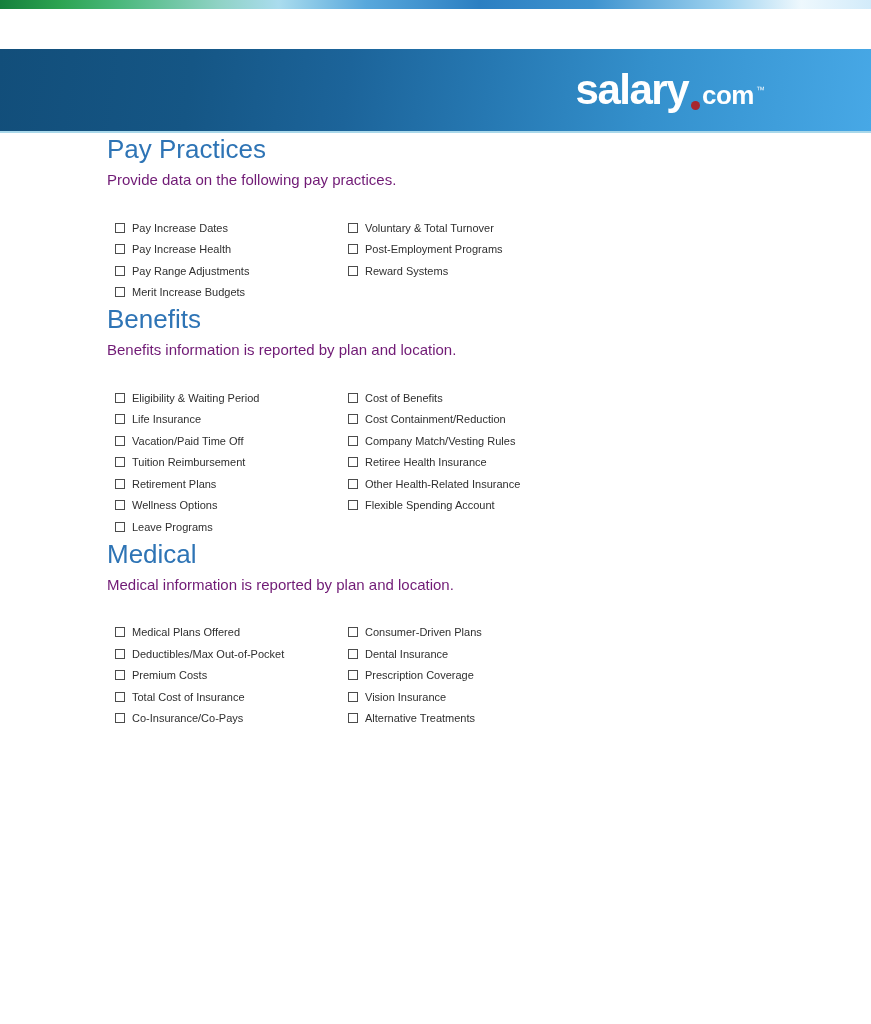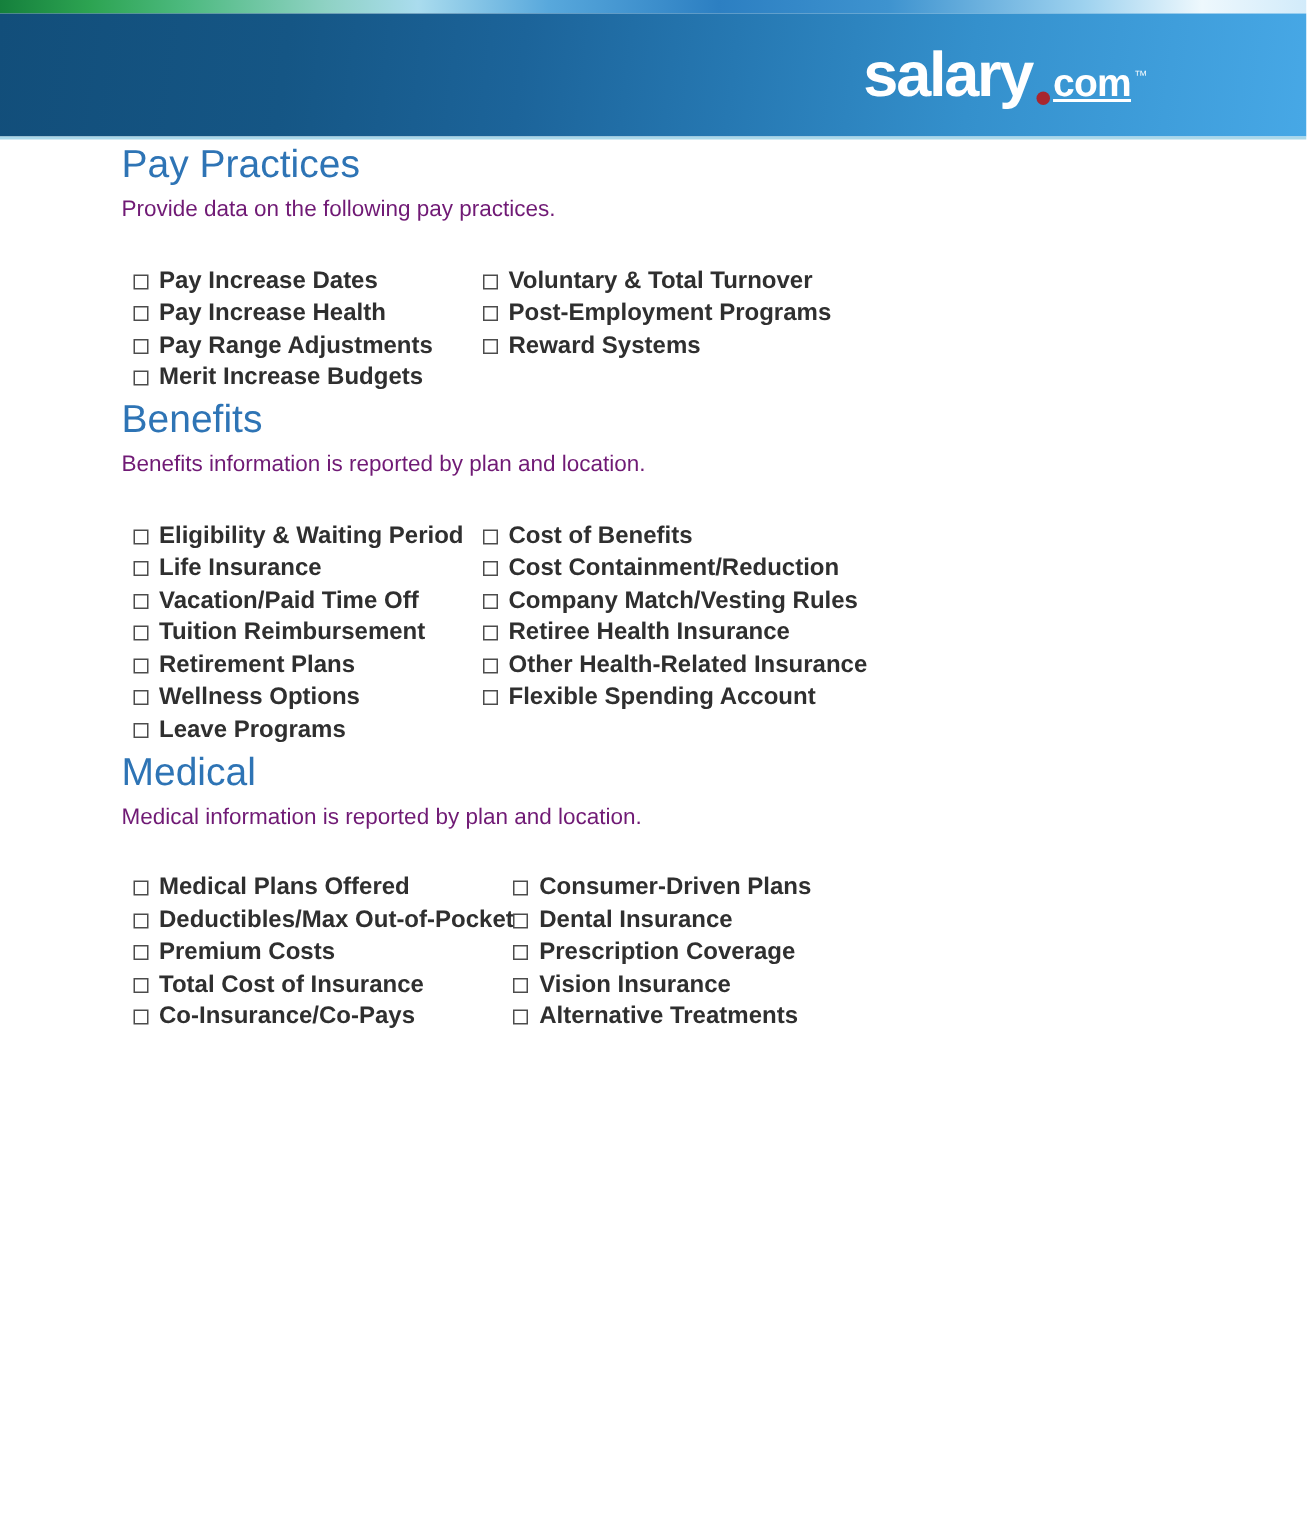--- a/index.html
+++ b/index.html
@@ -16,20 +16,21 @@
     background: linear-gradient(90deg,
       #15803c 0%, #2da452 7%, #4cb97e 14%, #8fd2c4 25%, #aadcee 32%,
       #58a8dc 42%, #2c7fc2 55%, #3e93cf 68%, #9ed2ef 83%, #eef8fd 92%, #d2ebfa 100%);
   }
   .banner {
     height: 82px;
     position: relative;
     background: linear-gradient(97deg,
       #124e7a 0%, #155685 22%, #1c649a 40%, #2678b2 56%, #3490cc 74%, #47a8e6 100%);
     border-bottom: 2px solid #a9d8ea;
+    margin-top: 40px;
   }
   .logo {
     position: absolute;
     right: 106px;
     top: 50%;
     transform: translateY(-50%);
     display: flex;
     align-items: baseline;
     color: #ffffff;
     white-space: nowrap;
@@ -46,31 +47,30 @@
     border-radius: 50%;
     display: inline-block;
     margin: 0 2px 1px 3px;
     align-self: flex-end;
   }
   .logo-com {
     font-size: 26px;
     font-weight: bold;
     letter-spacing: -0.5px;
     line-height: 1;
-    text-decoration: underline;
   }
   .logo-tm {
     font-size: 9px;
     margin-left: 2px;
     align-self: center;
     opacity: 0.9;
   }
 
   
-  .content { padding-left: 81px; }
+  .content { padding-left: 107px; }
 
   section.doc-section { margin: 0; }
   .section-pay      { margin-top: 48px; }
   .section-benefits { margin-top: 68px; }
   .section-medical  { margin-top: 70px; }
 
   .section-title {
     font-size: 26px;
     font-weight: 400;
     color: #2e74b5;
@@ -86,23 +86,22 @@
   .check-columns {
     display: flex;
     margin-top: 27px;
     margin-left: 8px;
   }
   .check-col { min-width: 233px; }
   .check-item {
     display: flex;
     align-items: center;
     height: 21.5px;
-    font-size: 16px;
+    font-size: 11px;
     color: #2f2f2f;
-    font-weight: bold;
   }
   .checkbox {
     width: 8px; height: 8px;
     border: 1px solid #4c4c4c;
     margin-right: 7px;
     flex: 0 0 auto;
     background: #ffffff;
   }
   .check-label { white-space: nowrap; }
 </style>

